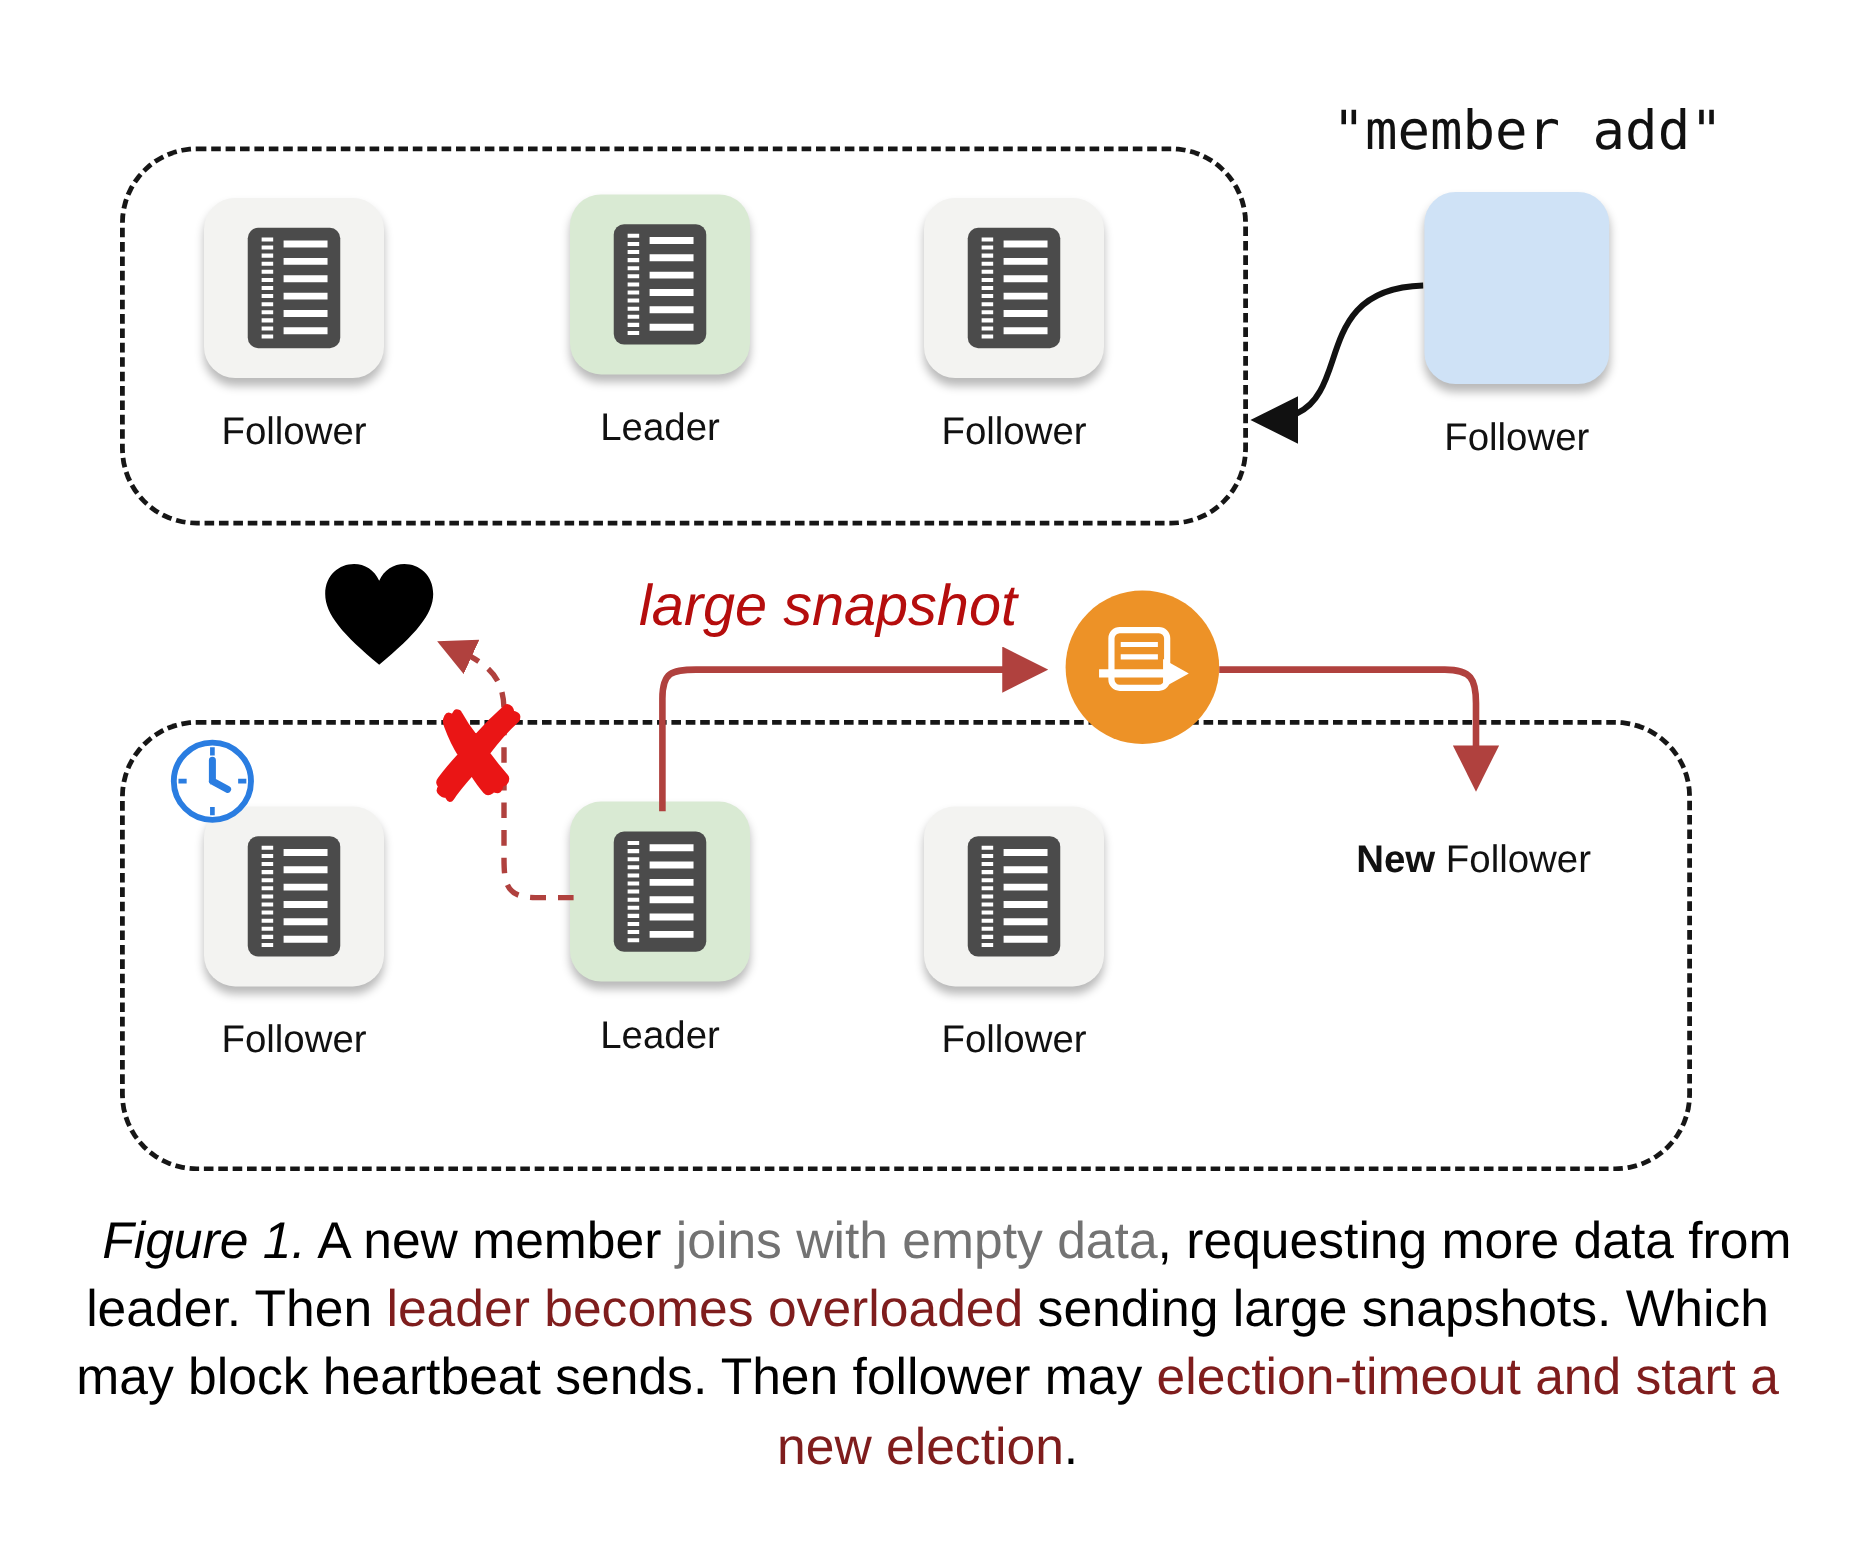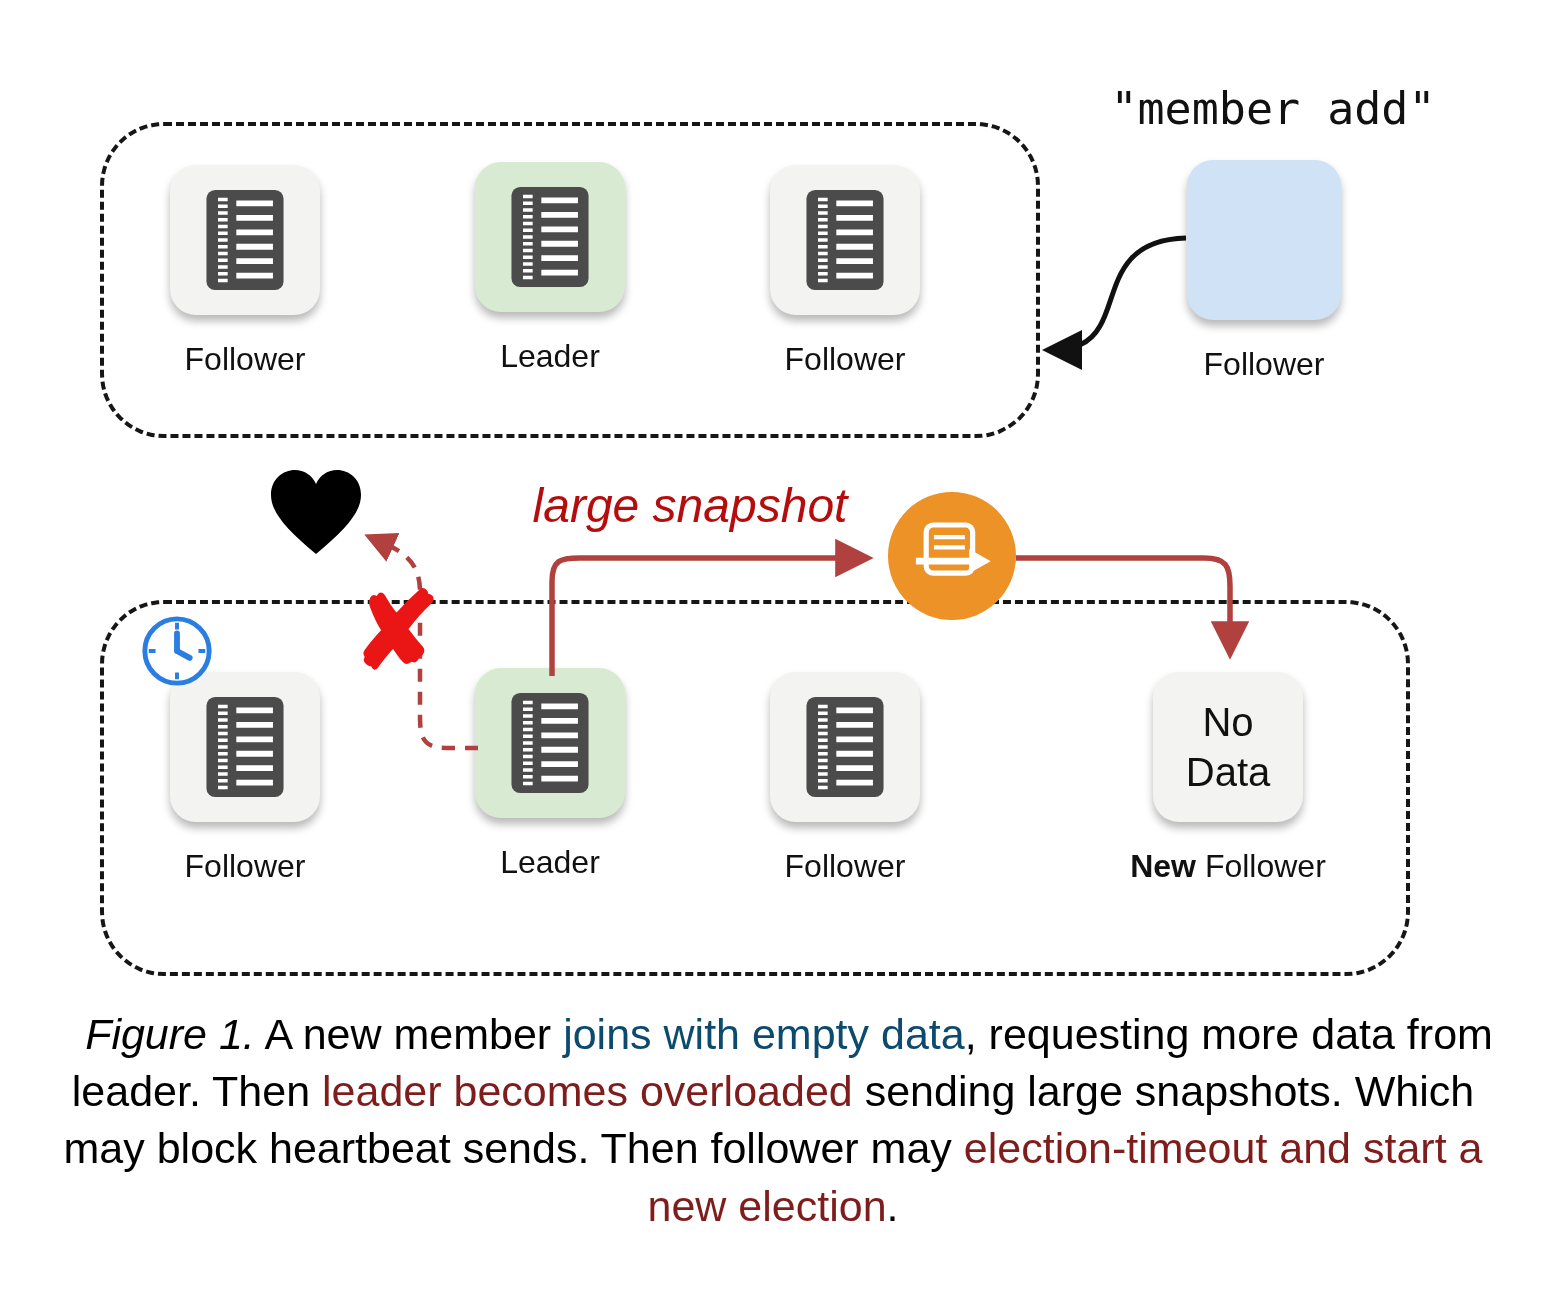--- a/index.html
+++ b/index.html
@@ -43,21 +43,21 @@
     position:absolute; left:888px; top:492px; width:128px; height:128px;
     border-radius:50%; background:#ed9227; display:flex; align-items:center; justify-content:center;
     z-index:7;
   }
   .overlay { position:absolute; left:0; top:0; width:1546px; height:1294px; pointer-events:none; z-index:6; }
   .caption {
     position:absolute; top:1006px; left:50%; transform:translateX(-50%);
     width:1450px; margin:0; text-align:center; font-size:43px; line-height:1.33; color:#000; z-index:3;
   }
   .cap-italic { font-style:italic;margin-left:32px; }
-  .cap-blue { color:#0c4a6e; }
+  .cap-blue { color:#737373; }
   .cap-red { color:#7f1d1d; }
   .hidden-defs { position:absolute; width:0; height:0; overflow:hidden; }
 </style>
 </head>
 <body>
 
 <div class="canvas">
 
   <svg class="hidden-defs" aria-hidden="true">
     <symbol id="sym-log" viewBox="0 0 90 110">
@@ -149,23 +149,20 @@
   <div class="node-group" style="left:735px; top:672px;">
     <div class="node gray">
       <svg class="log-svg">
           <use href="#sym-log"></use>
         </svg>
     </div>
     <div class="node-label">Follower</div>
   </div>
 
   <div class="node-group" style="left:1118px; top:672px;">
-    <div class="node gray">
-      <div class="no-data-text">No Data</div>
-    </div>
     <div class="node-label"><span class="nf-bold">New</span><span> Follower</span></div>
   </div>
 
   <svg class="overlay" viewBox="0 0 1546 1294">
     <defs>
       <marker id="arrow-black" viewBox="0 0 10 10" refX="8" refY="5" markerWidth="8" markerHeight="8" orient="auto">
         <path d="M0,0 L10,5 L0,10 z" fill="#111111"></path>
       </marker>
       <marker id="arrow-red" viewBox="0 0 10 10" refX="8" refY="5" markerWidth="7" markerHeight="7" orient="auto">
         <path d="M0,0 L10,5 L0,10 z" fill="#b0413e"></path>

